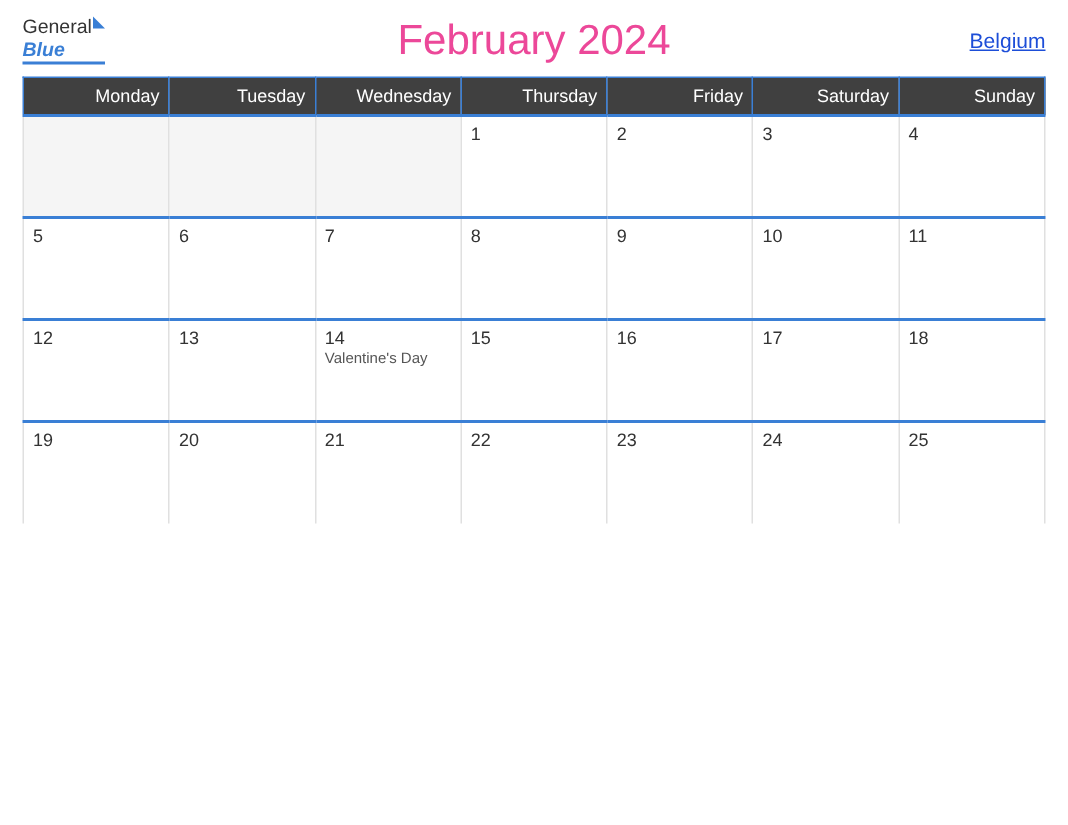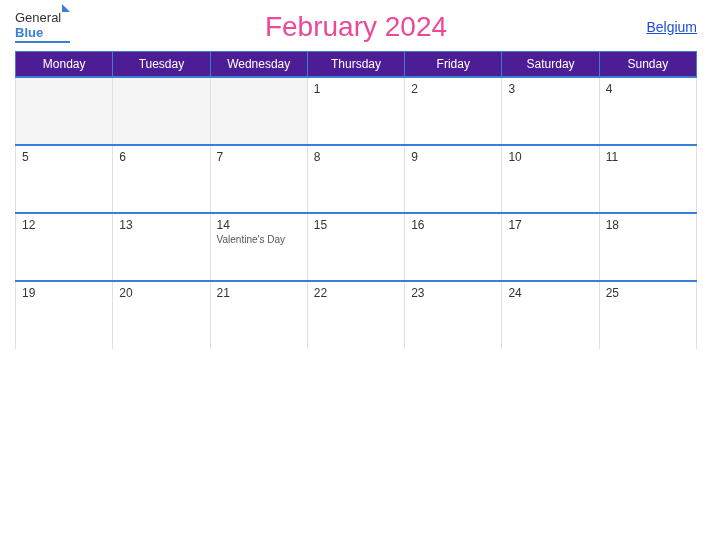--- a/index.html
+++ b/index.html
@@ -42,20 +42,21 @@
       margin-left: 1px;
       margin-top: -6px;
     }
     .logo-wrapper {
       display: flex;
       flex-direction: column;
       align-items: flex-start;
     }
     .logo-top {
       display: flex;
+      align-items: center;
     }
     .logo-underline {
       height: 2px;
       background: #3a7fd5;
       width: 100%;
       margin-top: 1px;
     }
     .calendar-title {
       font-size: 28px;
       font-weight: normal;
@@ -67,26 +68,26 @@
     .country-label {
       font-size: 14px;
       color: #1d4ed8;
       text-decoration: underline;
     }
     .calendar-table {
       width: 100%;
       border-collapse: collapse;
     }
     .calendar-table thead tr th {
-      background: #4c1d95;
+      background: #404040;
       color: #fff;
       font-size: 12px;
       font-weight: normal;
       padding: 5px 6px;
-      text-align: center;
+      text-align: right;
       border: 1px solid #3a7fd5;
     }
     .calendar-table tbody tr {
       height: 68px;
     }
     .calendar-table tbody tr td {
       border-top: 2px solid #3a7fd5;
       border-left: 1px solid #e0e0e0;
       border-right: none;
       border-bottom: none;
@@ -123,21 +124,21 @@
 </head>
 <body>
 
 <div class="calendar-container">
   <div class="header">
     <div class="logo-wrapper">
       <div class="logo-top">
         <span class="logo-text-general">General</span>
         <div class="logo-triangle"></div>
       </div>
-      <div style="display:flex; align-items:center; gap:0;">
+      <div style="display:flex; align-items:center; gap:0;font-style:italic;">
         <span class="logo-text-blue">Blue</span>
       </div>
       <div class="logo-underline"></div>
     </div>
     <div class="calendar-title">February 2024</div>
     <div class="country-label">Belgium</div>
   </div>
 
   <table class="calendar-table">
     <thead>

